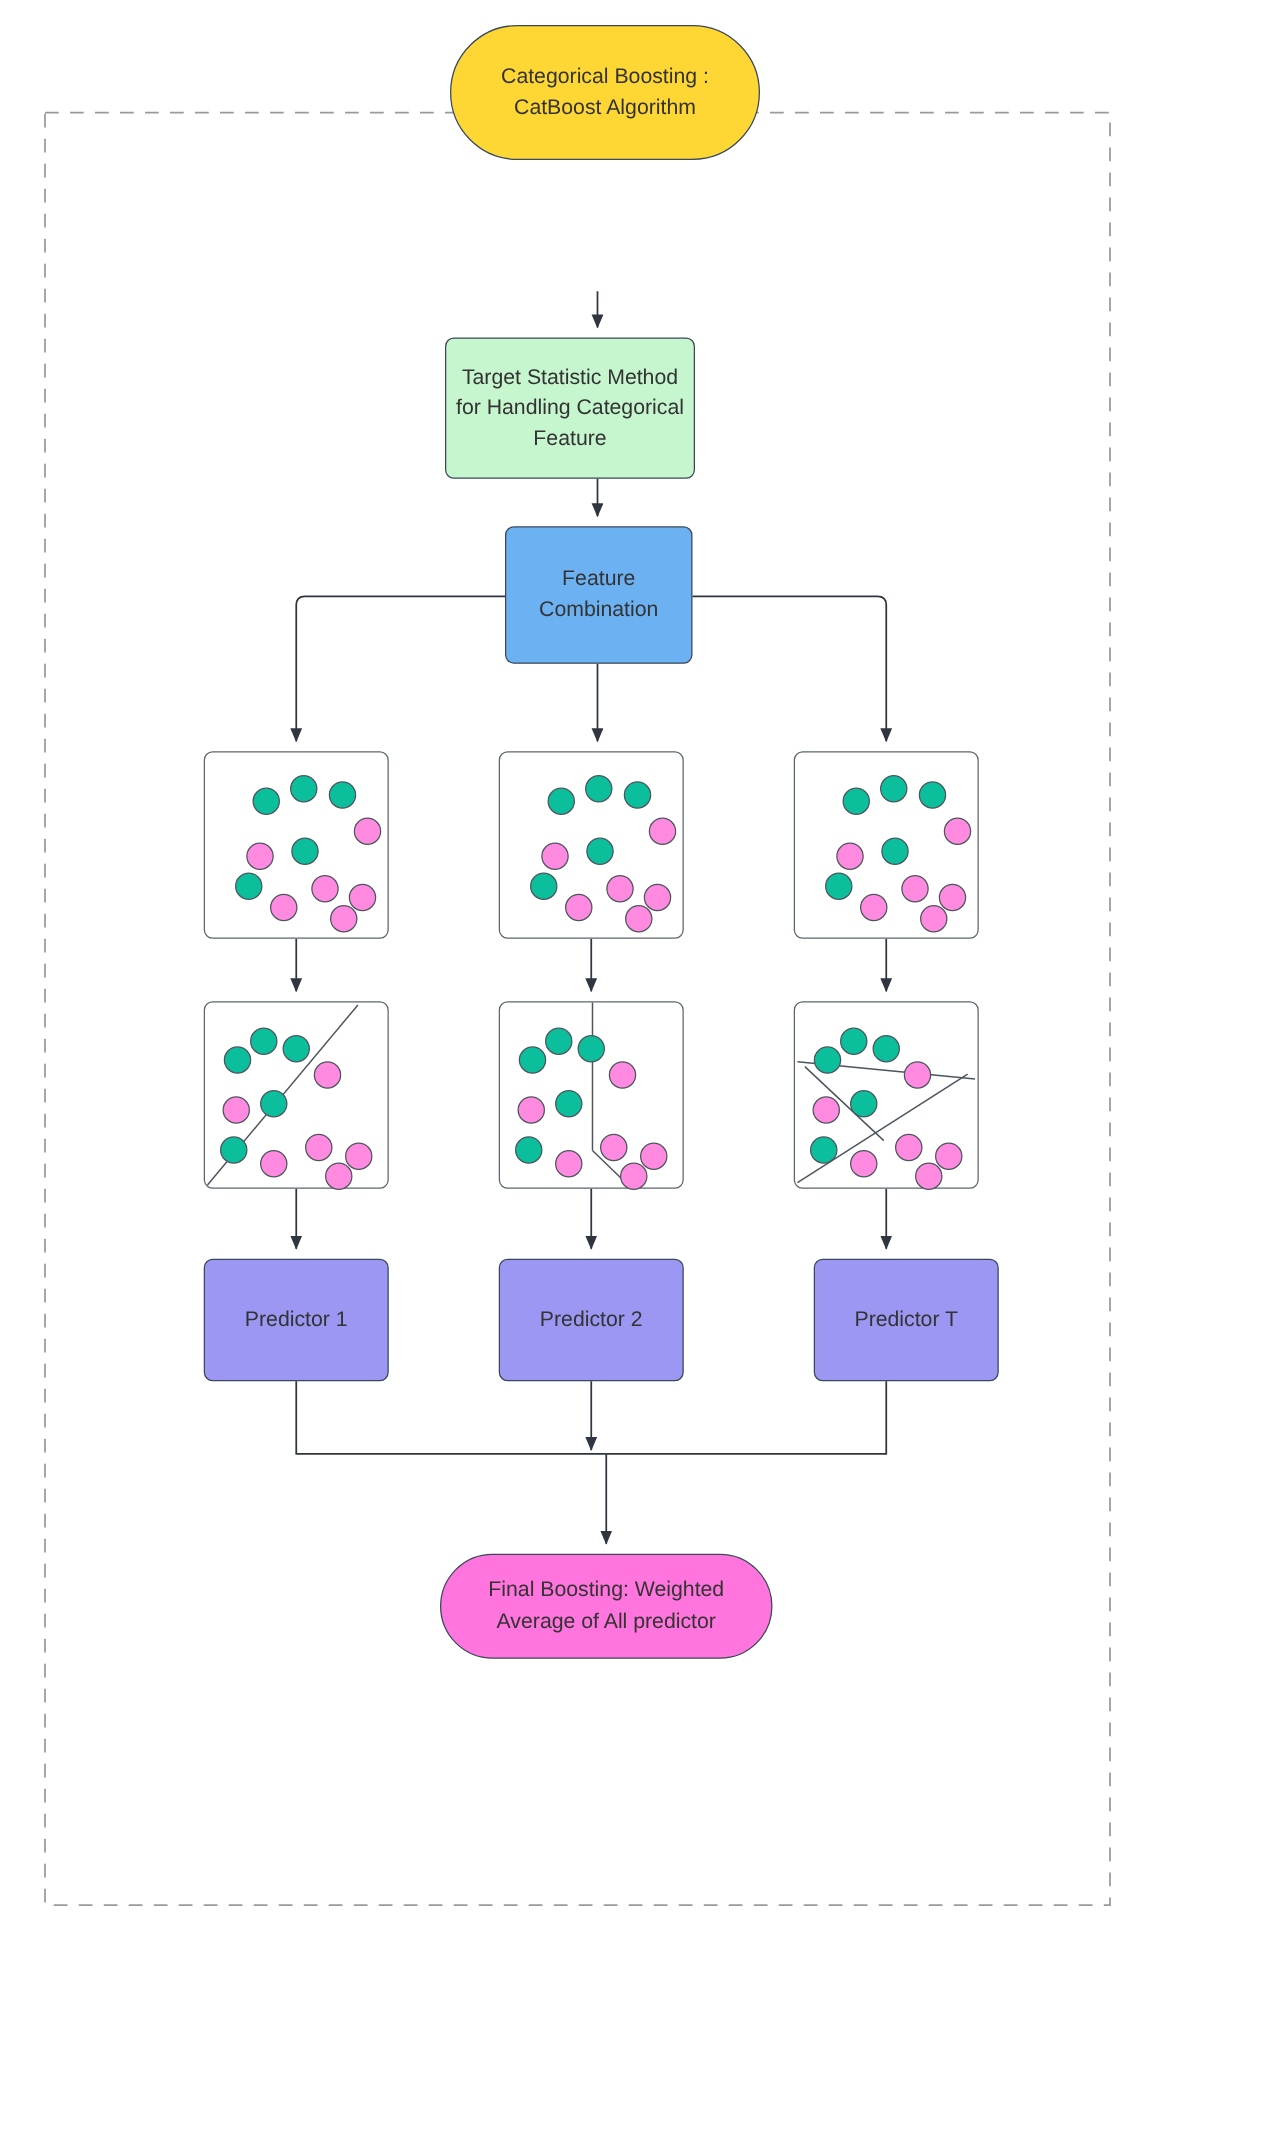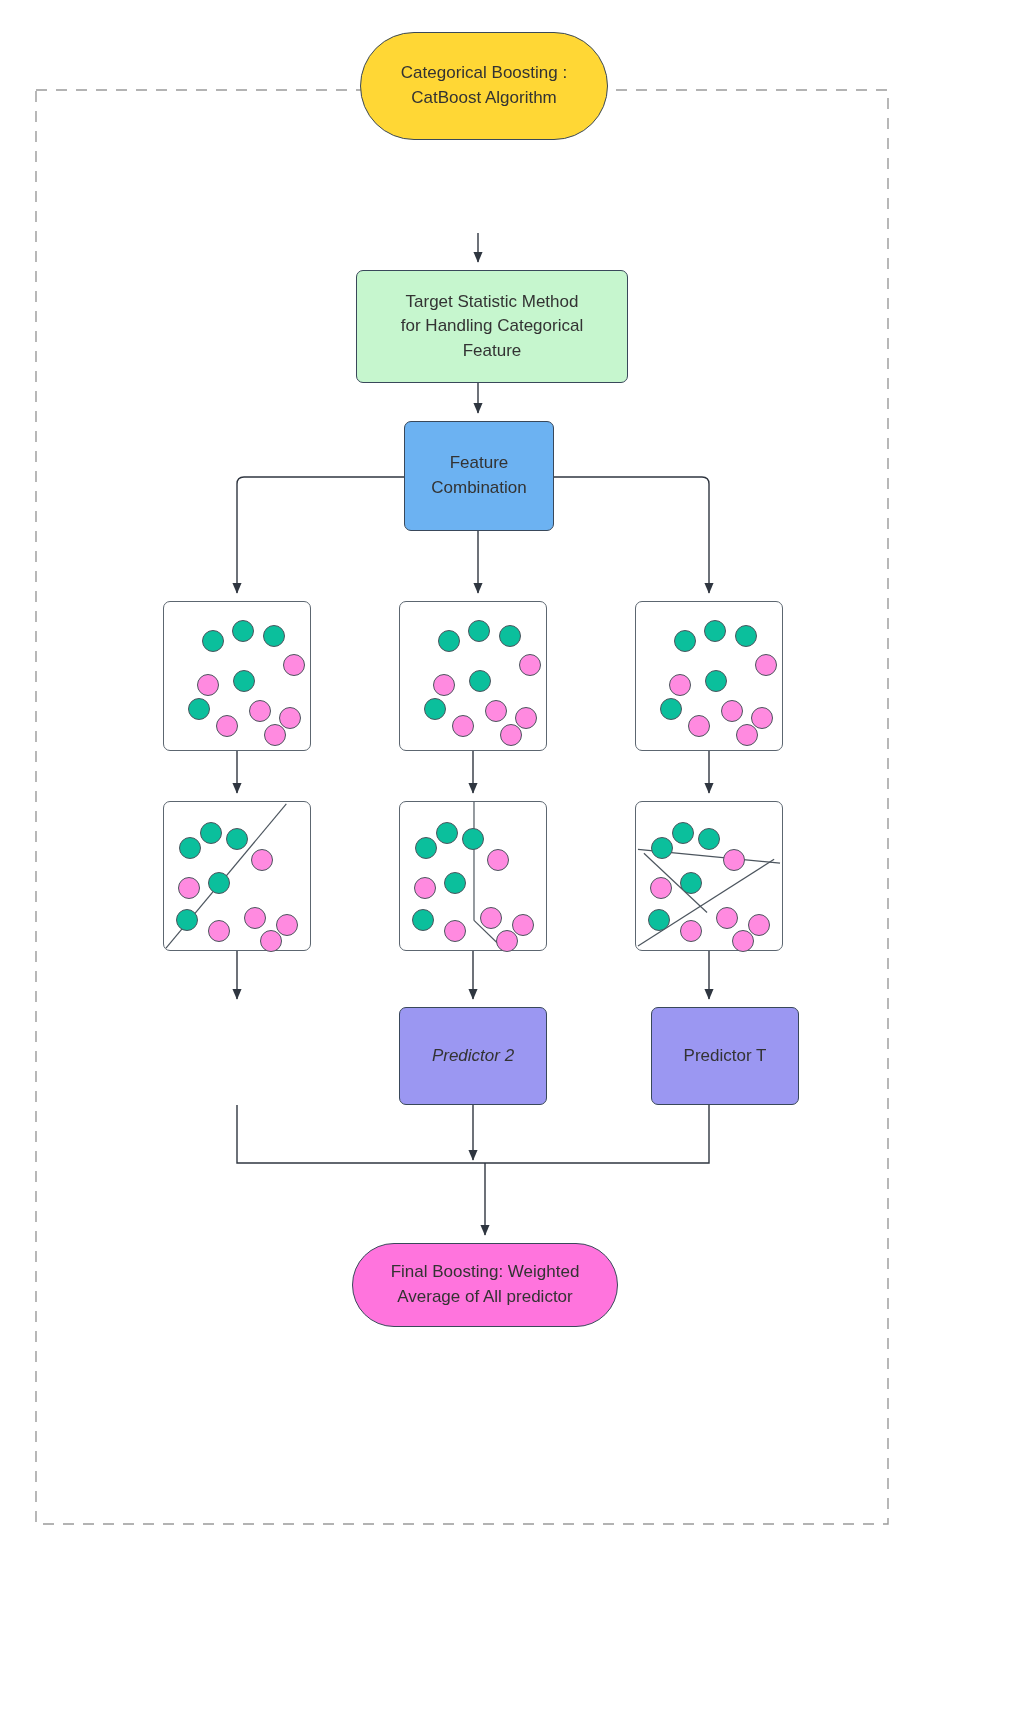--- a/index.html
+++ b/index.html
@@ -33,59 +33,59 @@
     text-align: center;
     color: #333333;
     font-size: 17px;
     line-height: 1.45;
     border: 1px solid #39485a;
     white-space: pre-line;
     z-index: 5;
   }
   .node-title {
     left: 360px;
-    top: 32px;
+    top: 20px;
     width: 248px;
     height: 108px;
     background: #ffd735;
     border-radius: 54px;
   }
   .node-training {
     left: 404px;
     top: 167px;
     width: 148px;
     height: 66px;
     background: #ff74dd;
     border-radius: 33px;
   }
   .node-target {
     left: 356px;
     top: 270px;
-    width: 272px;
+    width: 200px;
     height: 113px;
     background: #c6f6ce;
     border-radius: 7px;
   }
   .node-feature {
     left: 404px;
     top: 421px;
     width: 150px;
     height: 110px;
     background: #6cb2f2;
     border-radius: 7px;
   }
   .node-predictor {
     width: 148px;
     height: 98px;
     background: #9b97f2;
     border-radius: 7px;
     top: 1007px;
   }
   .pred-1 { left: 163px; }
-  .pred-2 { left: 399px; font-style: italic; }
+  .pred-2 { left: 399px; }
   .pred-3 { left: 635px; margin-left: 16px; }
   .node-final {
     left: 352px;
     top: 1243px;
     width: 266px;
     height: 84px;
     background: #ff74dd;
     border-radius: 42px;
   }
   .scatter-box {
@@ -261,19 +261,20 @@
     <div class="dot dot-pink" style="left:87px;top:47px"></div>
     <div class="dot dot-pink" style="left:14px;top:75px"></div>
     <div class="dot dot-teal" style="left:44px;top:70px"></div>
     <div class="dot dot-teal" style="left:12px;top:107px"></div>
     <div class="dot dot-pink" style="left:44px;top:118px"></div>
     <div class="dot dot-pink" style="left:80px;top:105px"></div>
     <div class="dot dot-pink" style="left:112px;top:112px"></div>
     <div class="dot dot-pink" style="left:96px;top:128px"></div>
   </div>
 
+  <div class="node node-predictor pred-1">Predictor 1</div>
   <div class="node node-predictor pred-2">Predictor 2</div>
   <div class="node node-predictor pred-3">Predictor T</div>
 
   <div class="node node-final">Final Boosting: Weighted
 Average of All predictor</div>
 
 </div>
 
 </body></html>

